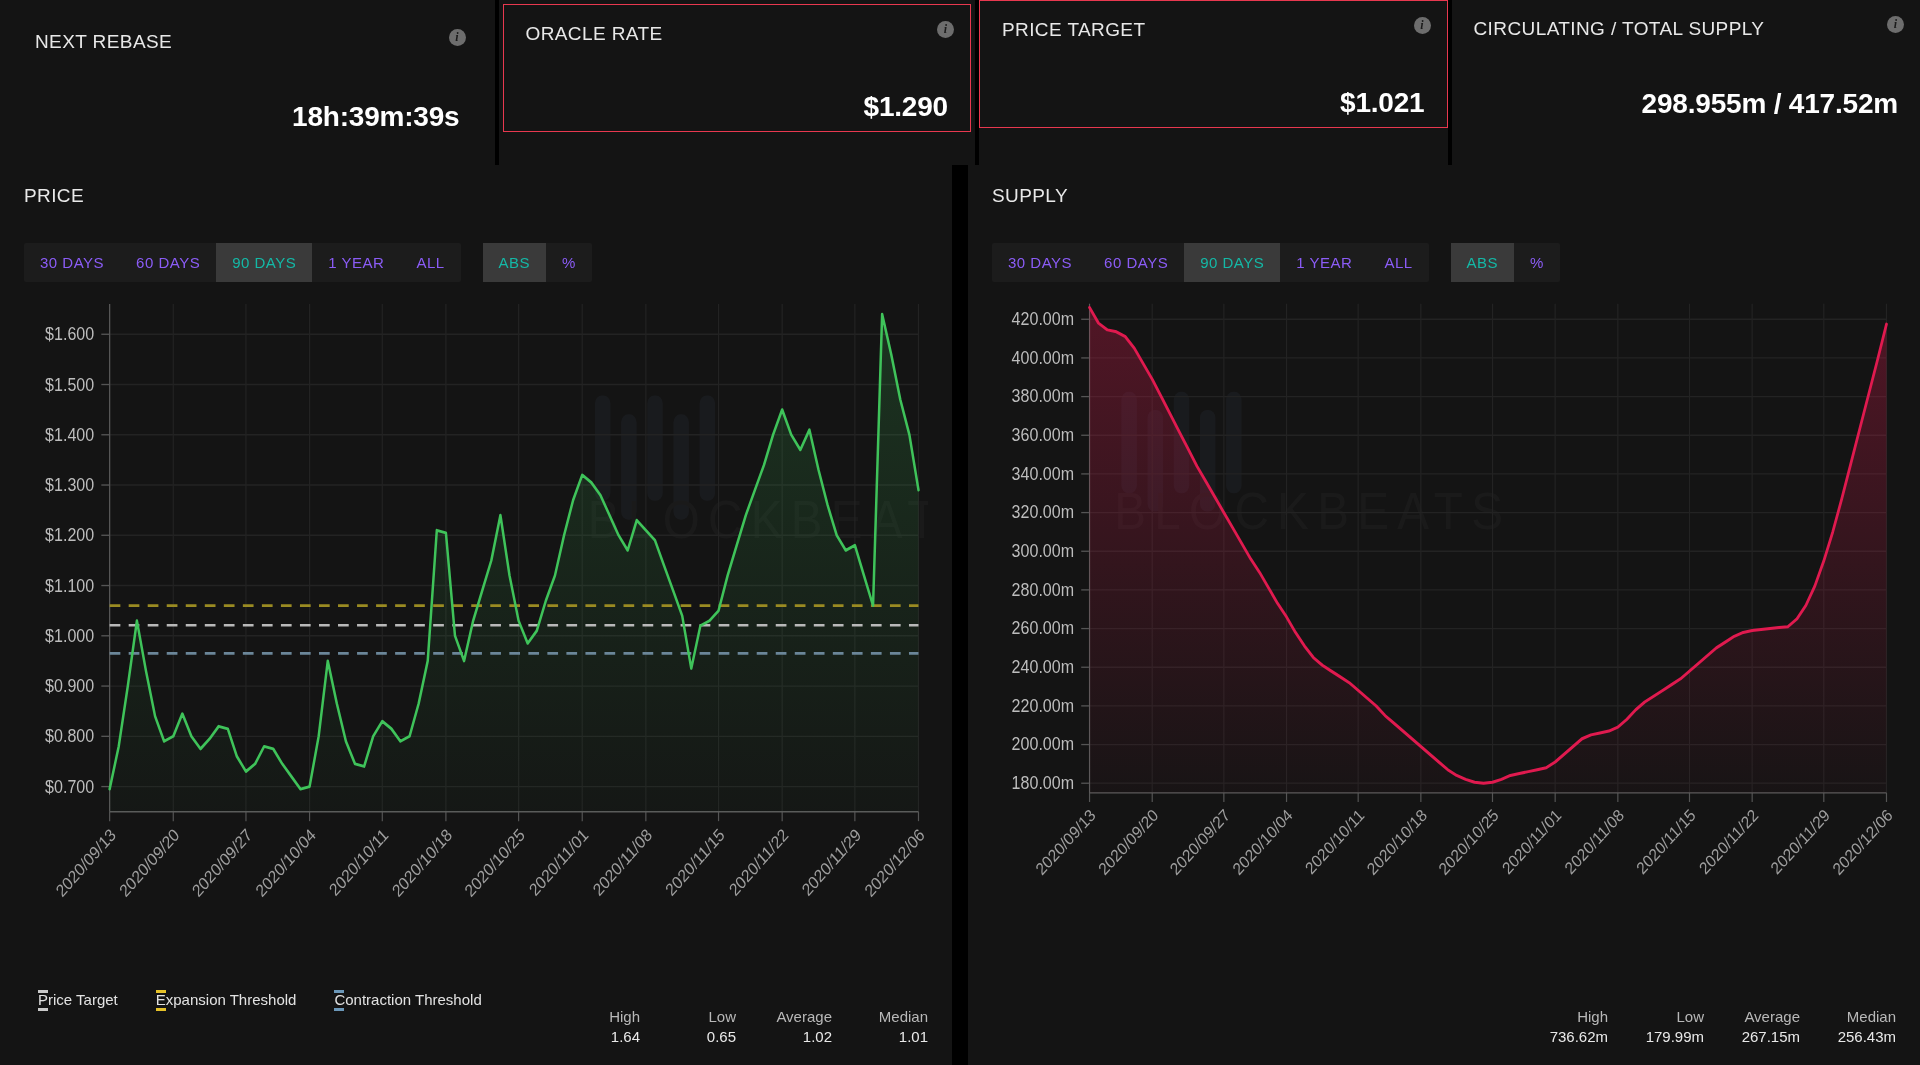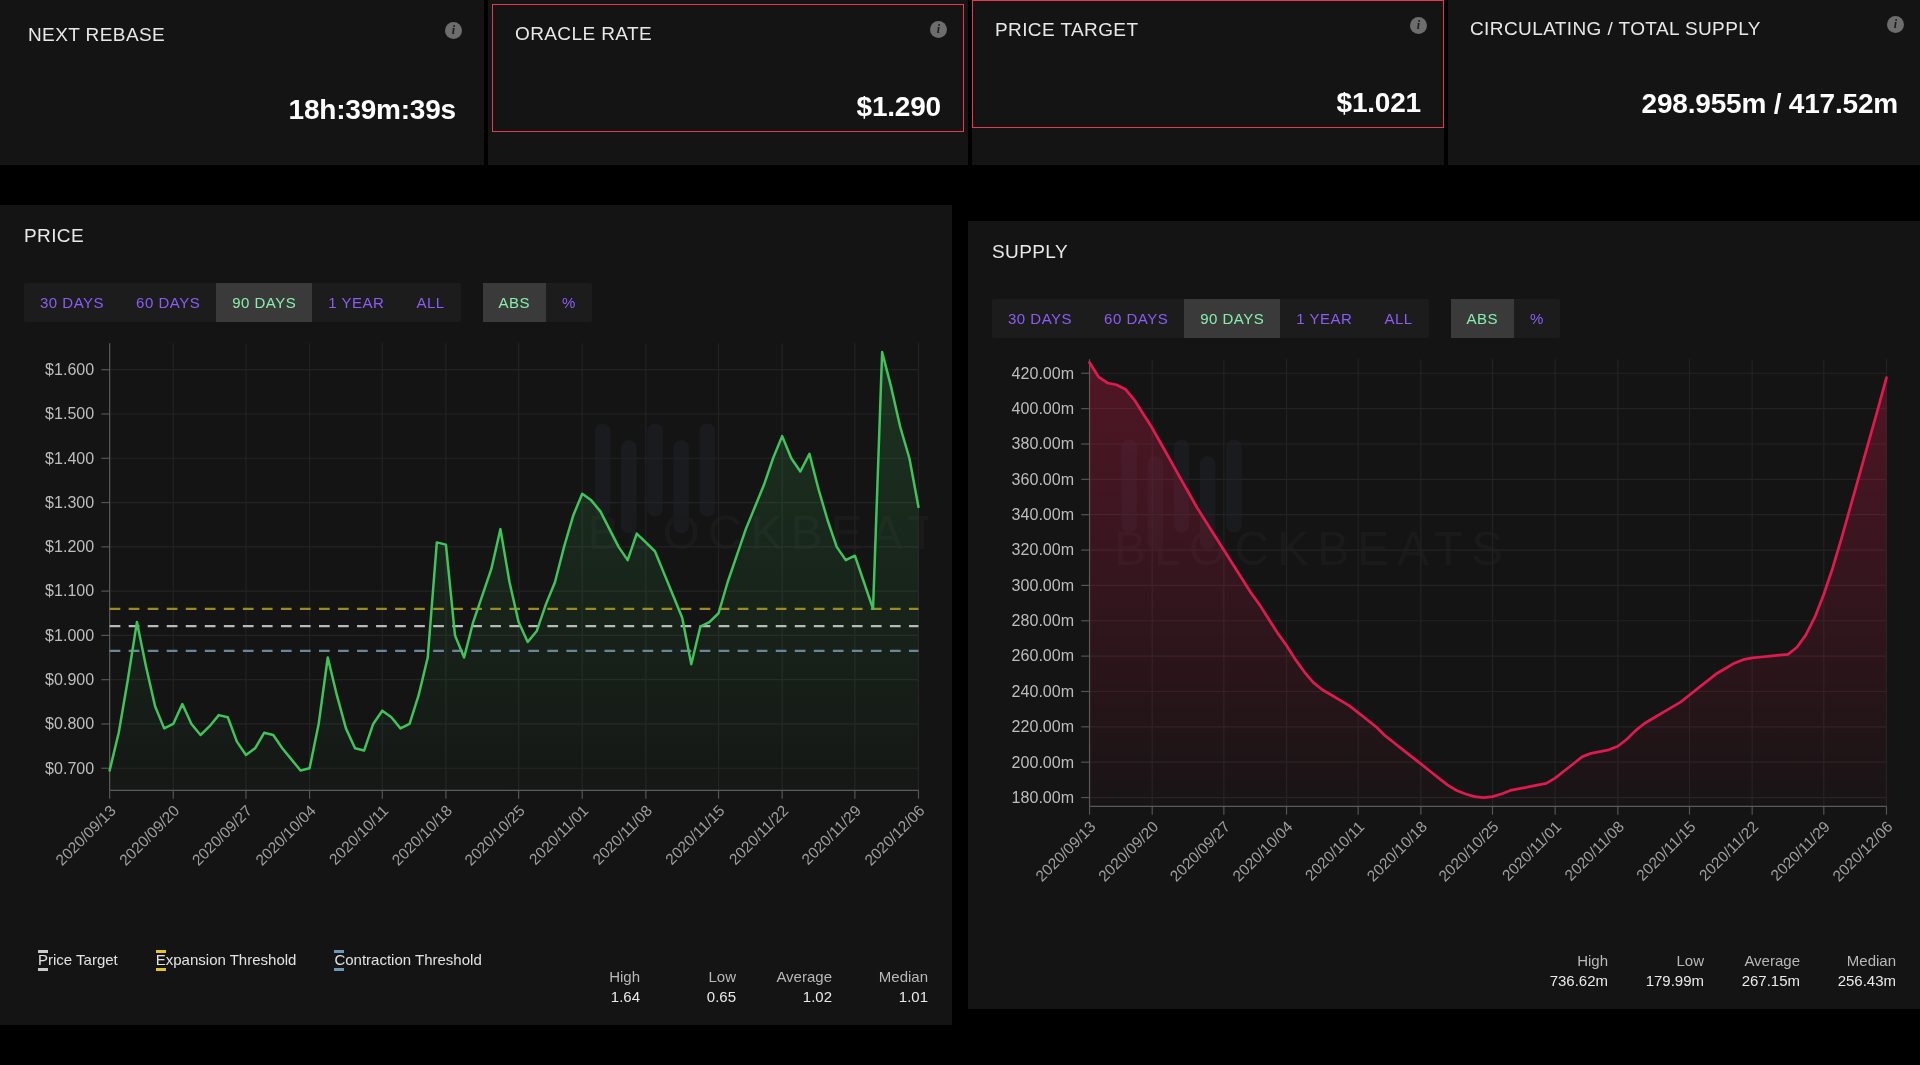--- a/index.html
+++ b/index.html
@@ -31,32 +31,32 @@
   .info-icon {
     position: absolute; top: 16px; right: 16px;
     width: 17px; height: 17px; border-radius: 50%;
     background: #6d6d6d; color: #1b1b1b;
     font-size: 12px; font-weight: 700; font-style: italic;
     line-height: 17px; text-align: center;
     font-family: "Liberation Serif", serif;
   }
 
   
-  .panels { display: flex; gap: 16px; flex: 1 1 auto; background:#000;align-items:center; }
+  .panels { display: flex; gap: 16px; flex: 1 1 auto; background:#000; }
   .panel { background: #141414; flex: 1 1 0; position: relative; padding: 20px 24px; display:flex; flex-direction:column; }
   .panel-title { font-size: 19px; color: #e9e9e9; letter-spacing:.4px; margin-bottom: 36px; }
 
   .controls { display: flex; align-items: center; gap: 22px; margin-bottom: 14px; }
   .tabgroup { display: flex; background: #1c1c1c; border-radius: 2px; }
   .tab {
     padding: 11px 16px; font-size: 15px; color: #8b5cf6;
     letter-spacing: .5px; cursor: pointer; background: transparent; border:none;
     font-family: "Liberation Sans", sans-serif;
   }
-  .tab.active { background: #3a3a3a; color: #86efac; }
+  .tab.active { background: #3a3a3a; color: #14b8a6; }
 
   
   .chart-wrap { position: relative; flex: 1 1 auto; min-height: 0; }
   .chart-svg { display:block; width: 100%; height: 100%; }
 
   .axis-label { font-size: 13.5px; fill: #bdbdbd; font-family: "Liberation Sans", sans-serif; }
   .xaxis-label { font-size: 13px; fill: #9e9e9e; font-family: "Liberation Sans", sans-serif; }
   .gridline { stroke: #232323; stroke-width: 1; }
   .tickmark { stroke: #555; stroke-width: 1; }
   .axisline { stroke: #5a5a5a; stroke-width: 1; }
@@ -76,21 +76,21 @@
 
   .price-foot { margin-top: auto; }
   .supply-spacer { flex: 1 1 auto; }
 </style>
 </head>
 <body>
 
 <div class="app">
 
   <div class="stats-row" id="stats-row">
-      <div class="stat-card" style="padding: 6px;">
+      <div class="stat-card" style="padding: 13px;">
         <div class="stat-inner">
           <div class="stat-title">NEXT REBASE</div>
           <div class="info-icon">i</div>
           <div class="stat-value">18h:39m:39s</div>
         </div>
       </div>
       <div class="stat-card highlight" style="padding: 4px;">
         <div class="stat-inner" style="border: 1.5px solid rgb(232, 56, 79);">
           <div class="stat-title">ORACLE RATE</div>
           <div class="info-icon">i</div>

